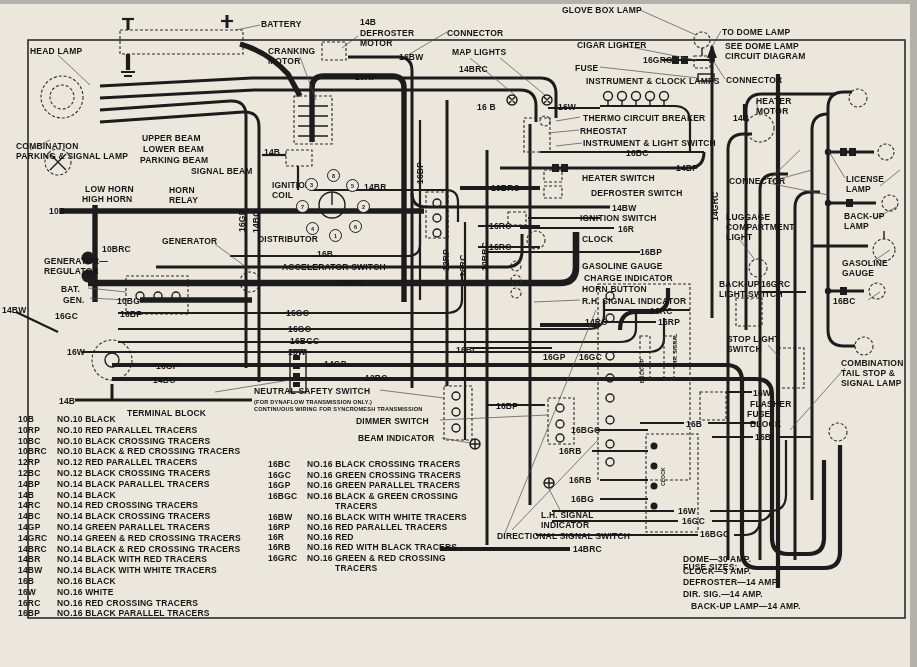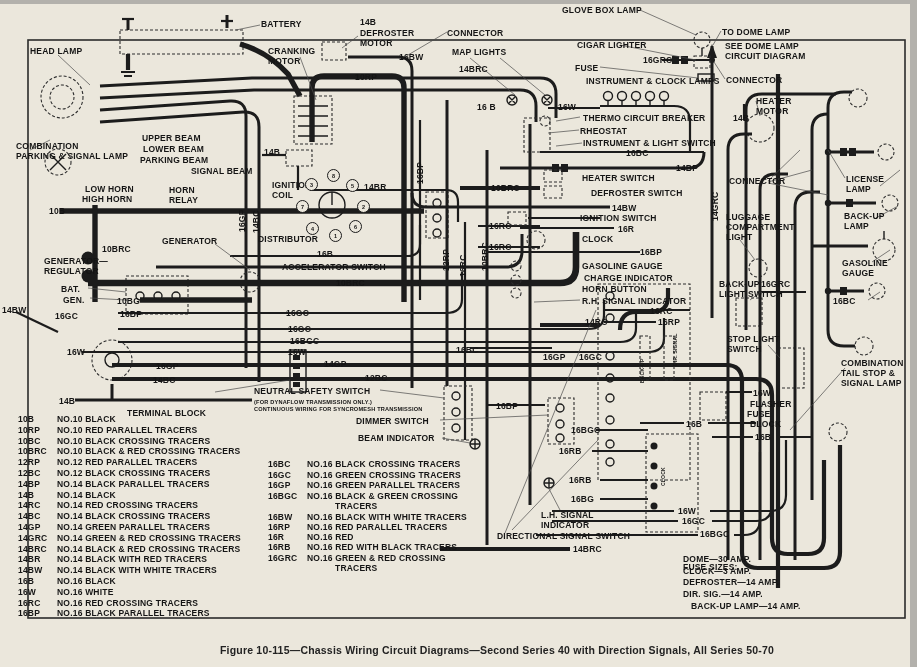--- a/index.html
+++ b/index.html
@@ -451,14 +451,13 @@
       <span class="lbl" style="left: 307px; top: 553px;">NO.16 GREEN &amp; RED CROSSING</span>
       <span class="lbl" style="left: 335px; top: 563px;">TRACERS</span>
       <span class="lbl" style="left: 683px; top: 542px; margin-top: 20px;">FUSE SIZES:</span>
       <span class="lbl" style="left: 683px; top: 553.8px;">DOME—30 AMP.</span>
       <span class="lbl" style="left: 683px; top: 565.6px;">CLOCK—3 AMP.</span>
       <span class="lbl" style="left: 683px; top: 577.4px;">DEFROSTER—14 AMP.</span>
       <span class="lbl" style="left: 683px; top: 589.2px;">DIR. SIG.—14 AMP.</span>
       <span class="lbl" style="left: 683px; top: 601px; padding-left: 8px;">BACK-UP LAMP—14 AMP.</span>
     </div>
 
-  <div id="caption" style="left:497px;top:644px">Figure 10-115—Chassis Wiring Circuit Diagrams—Second Series 40 with Direction Signals, All Series 50-70</div>
 </div>
 
 </body></html>

